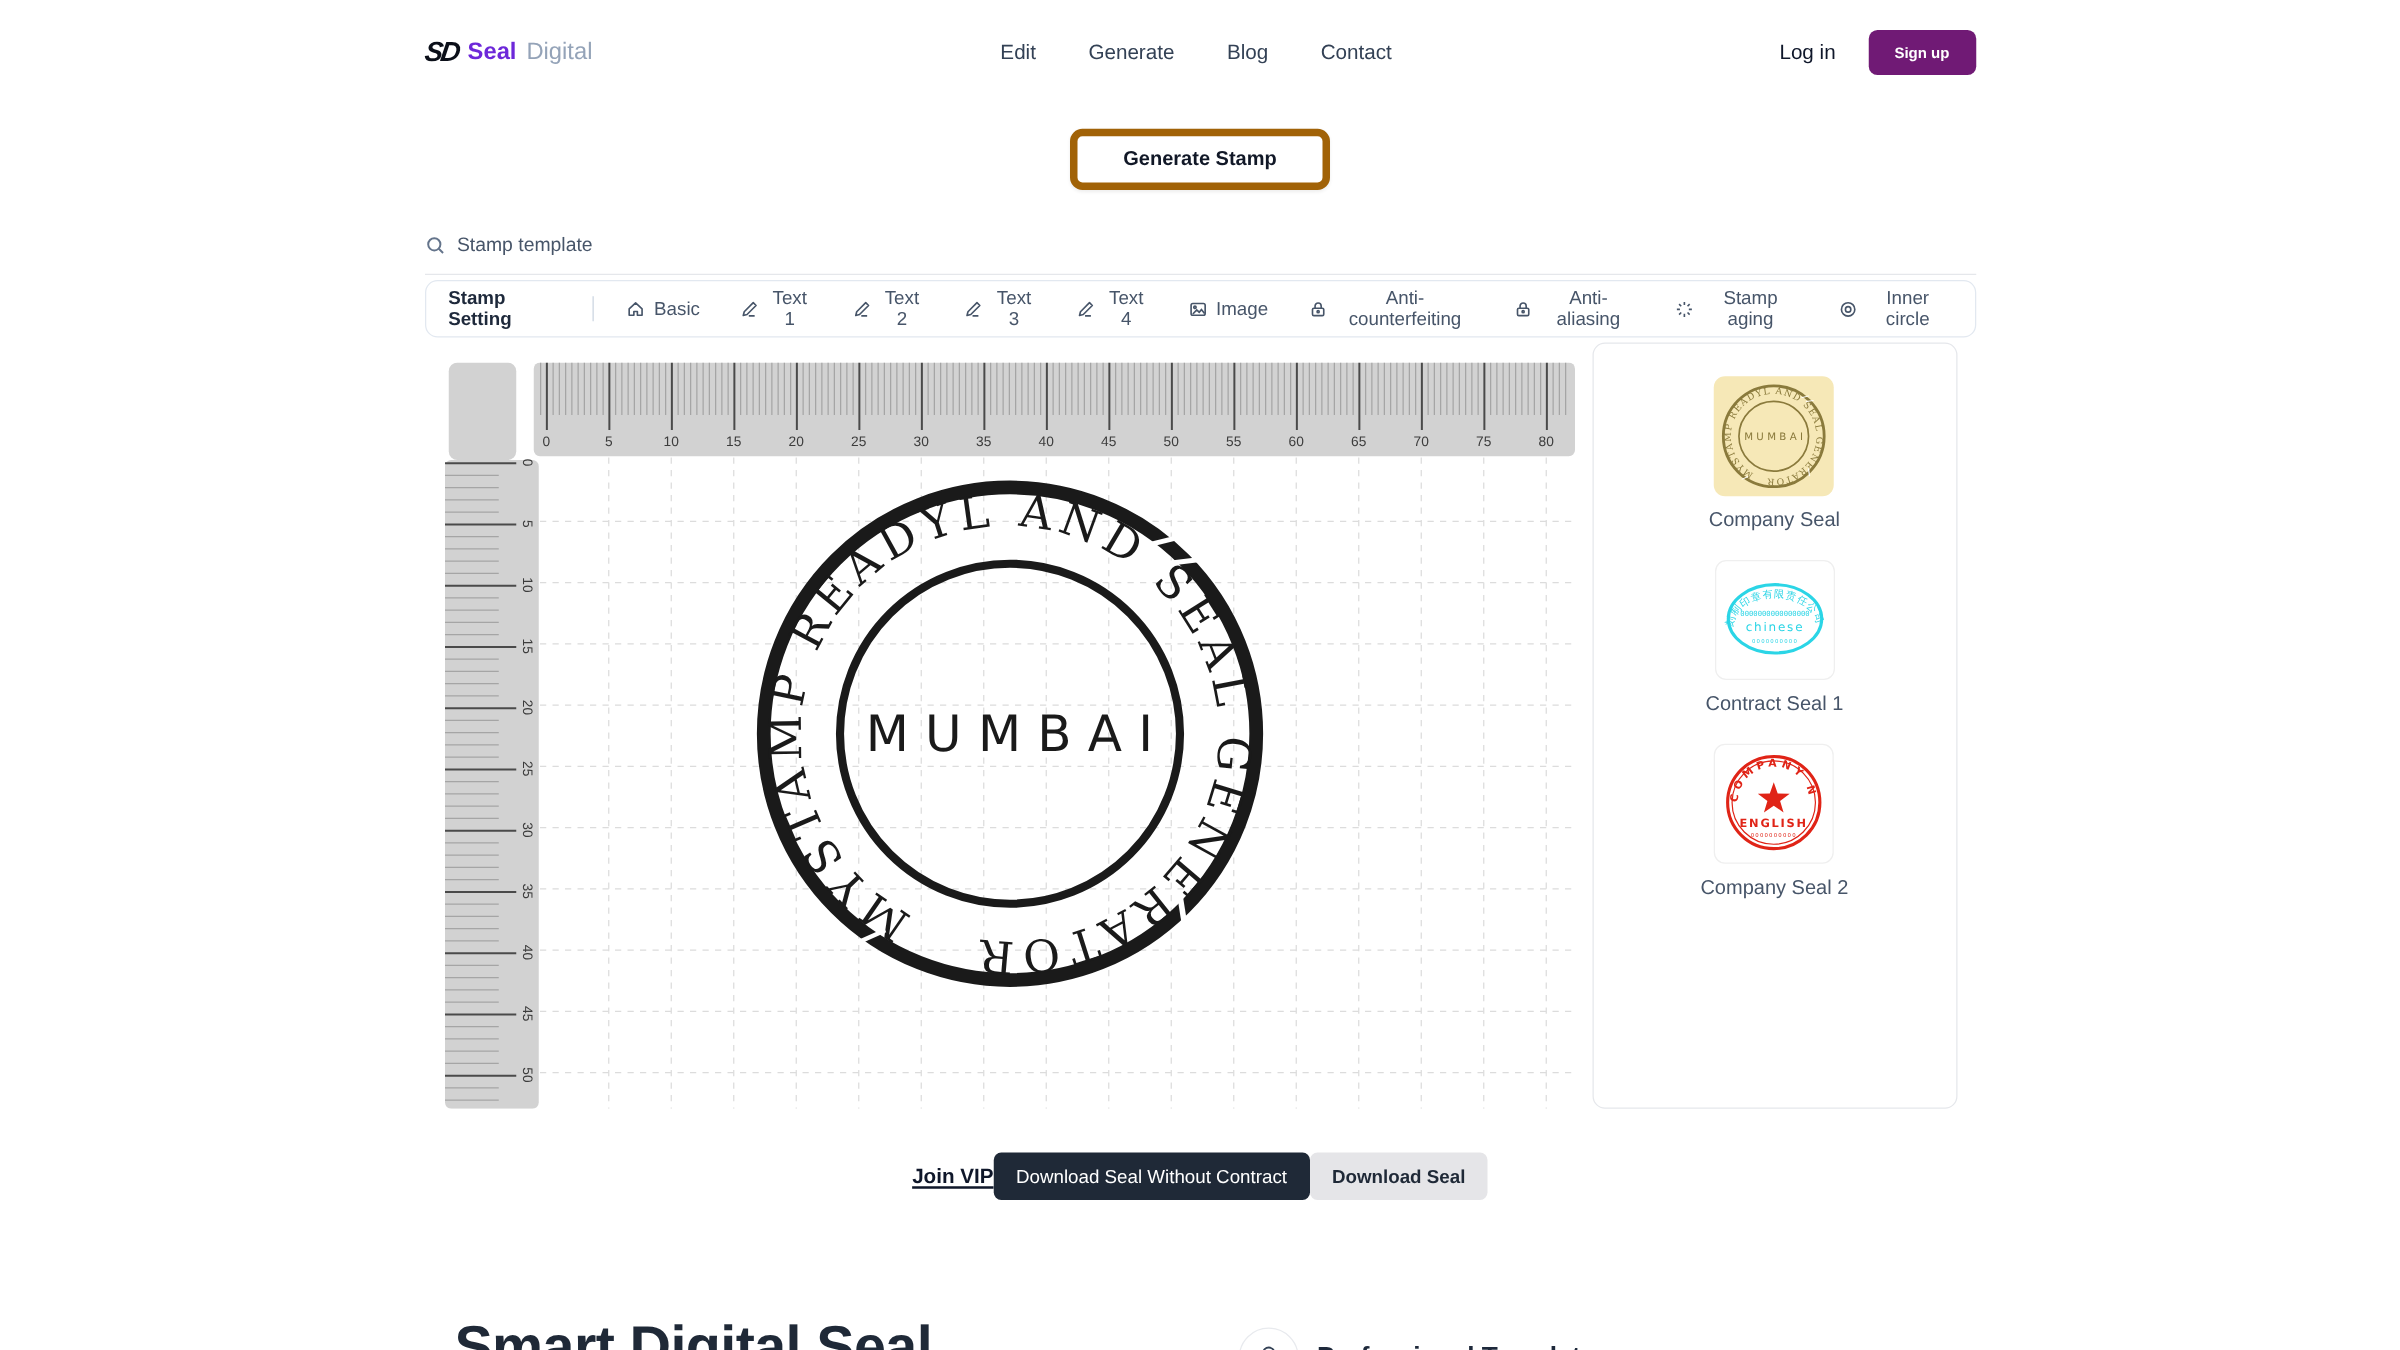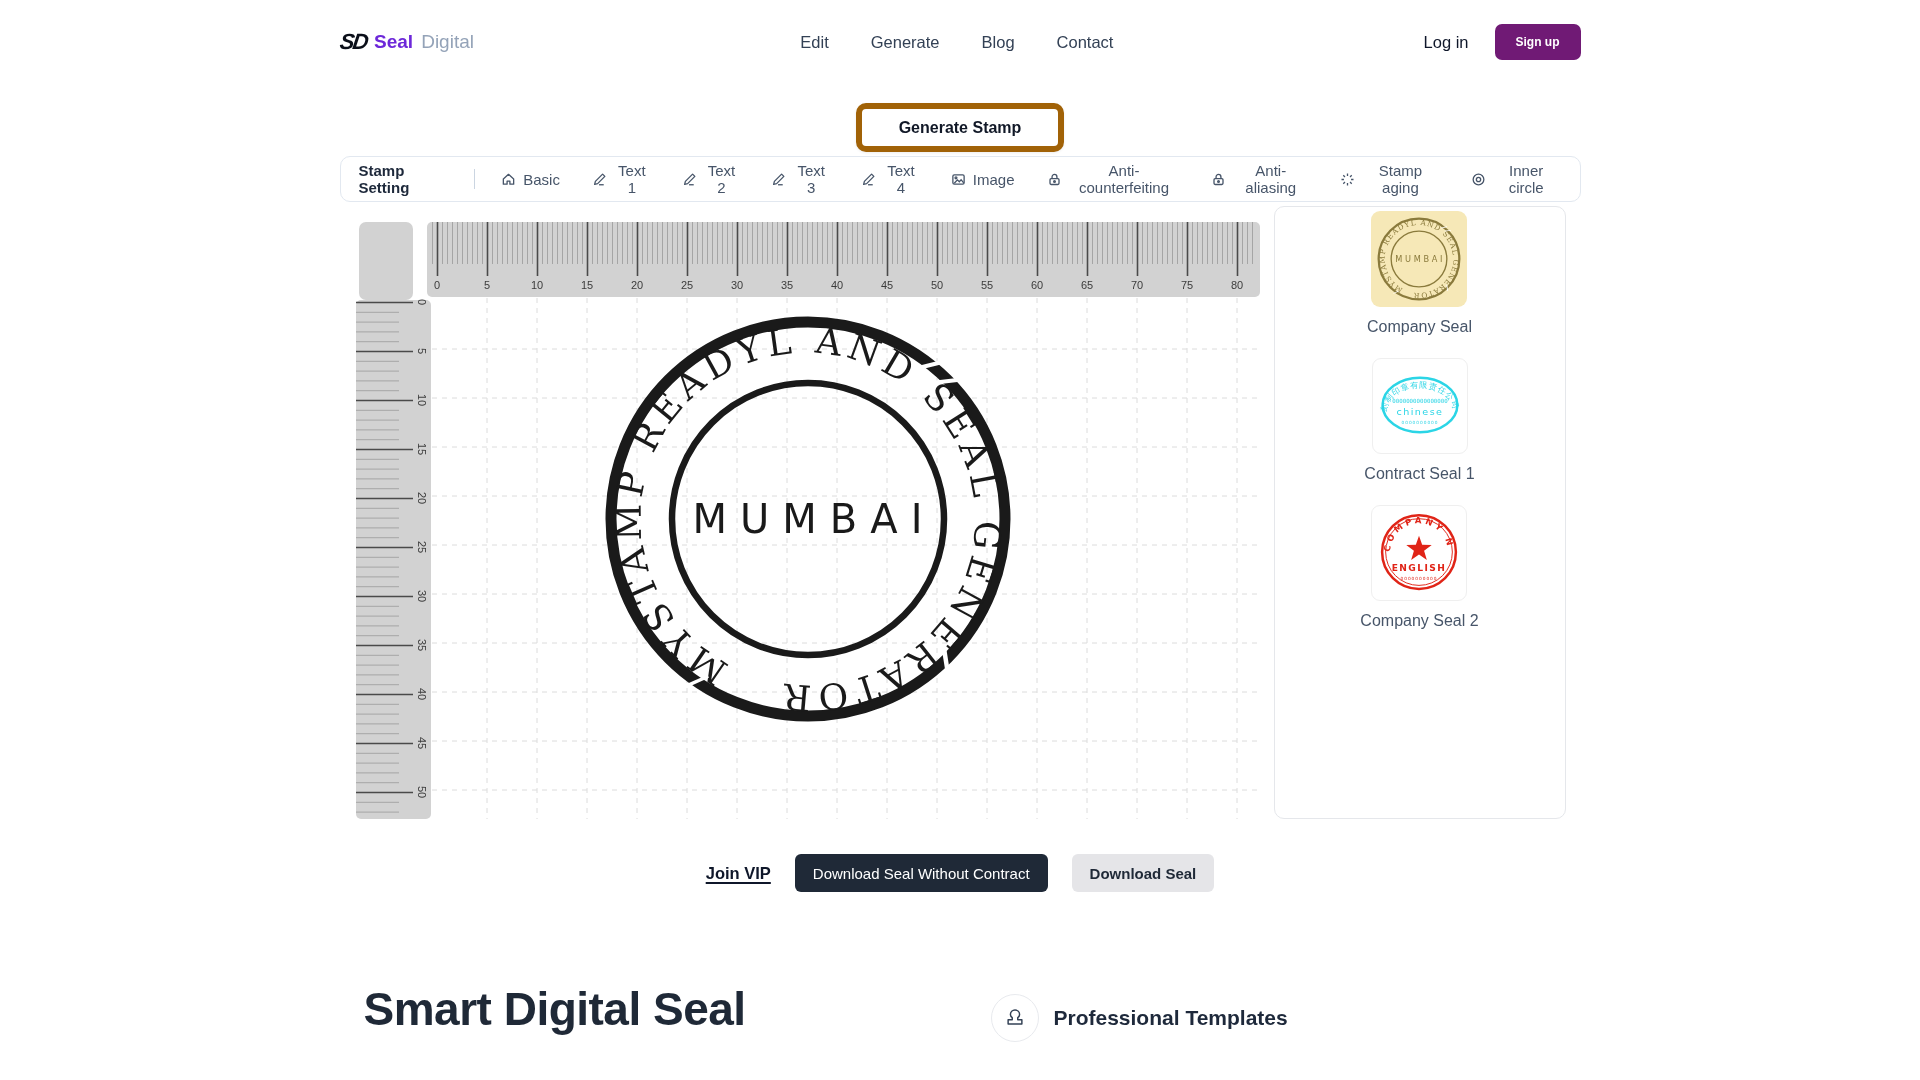--- a/index.html
+++ b/index.html
@@ -29,27 +29,27 @@
   .tabbar{margin-top:4px;height:44px;border:1px solid #e2e8f0;border-radius:10px;display:flex;align-items:center;padding:0 4px;}
   .tab-setting{font-size:15px;font-weight:600;color:#1e293b;padding:0 12px 0 14px;}
   .tab-divider{width:1px;height:20px;background:#cbd5e1;margin:0 10px;}
   .tab{display:flex;align-items:center;gap:7px;border:none;background:none;font-family:inherit;
     font-size:15px;color:#475569;padding:0 16px;height:100%;cursor:pointer;}
   .tab svg{flex:0 0 auto;}
   
   .workspace{margin-top:4px;position:relative;height:613px;}
   .canvas-area{position:absolute;left:16px;top:16px;}
   .tpl-panel{position:absolute;left:934px;top:0;width:292px;height:613px;border:1px solid #e5e7eb;border-radius:10px;
-    box-sizing:border-box;padding-top:4px;display:flex;flex-direction:column;align-items:center;}
+    box-sizing:border-box;padding-top:26px;display:flex;flex-direction:column;align-items:center;}
   .tpl-item{display:flex;flex-direction:column;align-items:center;cursor:pointer;margin-bottom:22px;}
   .tpl-thumb{width:96px;height:96px;border-radius:9px;display:flex;align-items:center;justify-content:center;}
   .tpl-thumb.plain{background:#fff;border:1px solid #efefef;box-sizing:border-box;}
   .tpl-label{margin-top:11px;font-size:16px;color:#475569;}
   
-  .actions{margin-top:35px;display:flex;justify-content:center;align-items:center;gap:24px;}
+  .actions{margin-top:35px;display:flex;justify-content:center;align-items:center;}
   .join-vip{font-size:16.5px;font-weight:700;color:#0f172a;text-decoration:underline;text-decoration-thickness:2px;text-underline-offset:3px;cursor:pointer;}
   .btn-dark{background:#1f2937;color:#fff;border:none;border-radius:6px;height:38px;padding:0 18px;font-size:15px;font-family:inherit;cursor:pointer;}
   .btn-light{background:#e5e5e8;color:#1f2937;border:none;border-radius:6px;height:38px;padding:0 18px;font-size:15px;font-weight:600;font-family:inherit;cursor:pointer;}
   
   .bottom-section{position:relative;width:1241px;margin:90px auto 0;height:60px;}
   .bottom-heading{position:absolute;left:24px;top:0;font-size:46px;font-weight:800;color:#1f2937;letter-spacing:-0.5px;}
   .bottom-right{position:absolute;left:651px;top:12px;display:flex;align-items:center;gap:15px;}
   .feature-circle{width:46px;height:46px;border-radius:50%;border:1px solid #e8eaee;display:flex;align-items:center;justify-content:center;}
   .bottom-right-title{font-size:21px;font-weight:700;color:#1e293b;}
 </style>
@@ -77,20 +77,27 @@
       </div>
     </div>
   </div>
 
   <div class="gen-wrap">
     <button class="generate-btn">Generate Stamp</button>
   </div>
 
   <div class="main">
 
+    <div class="search-row">
+      <svg width="17" height="17" viewBox="0 0 16 16" fill="none" stroke="#64748b" stroke-width="1.5">
+        <circle cx="7" cy="7" r="4.6"></circle>
+          <line x1="10.4" y1="10.4" x2="13.6" y2="13.6"></line>
+      </svg>
+      <span class="search-text">Stamp template</span>
+    </div>
 
     <div class="tabbar">
       <span class="tab-setting">Stamp Setting</span>
       <span class="tab-divider"></span>
 
       <button class="tab">
         <svg width="15" height="15" viewBox="0 0 16 16" fill="none" stroke="currentColor" stroke-width="1.4">
           <path d="M2.5 7.5 8 2.5l5.5 5V13h-4V9.8h-3V13h-4z" stroke-linejoin="round"></path>
         </svg>
         <span>Basic</span>

